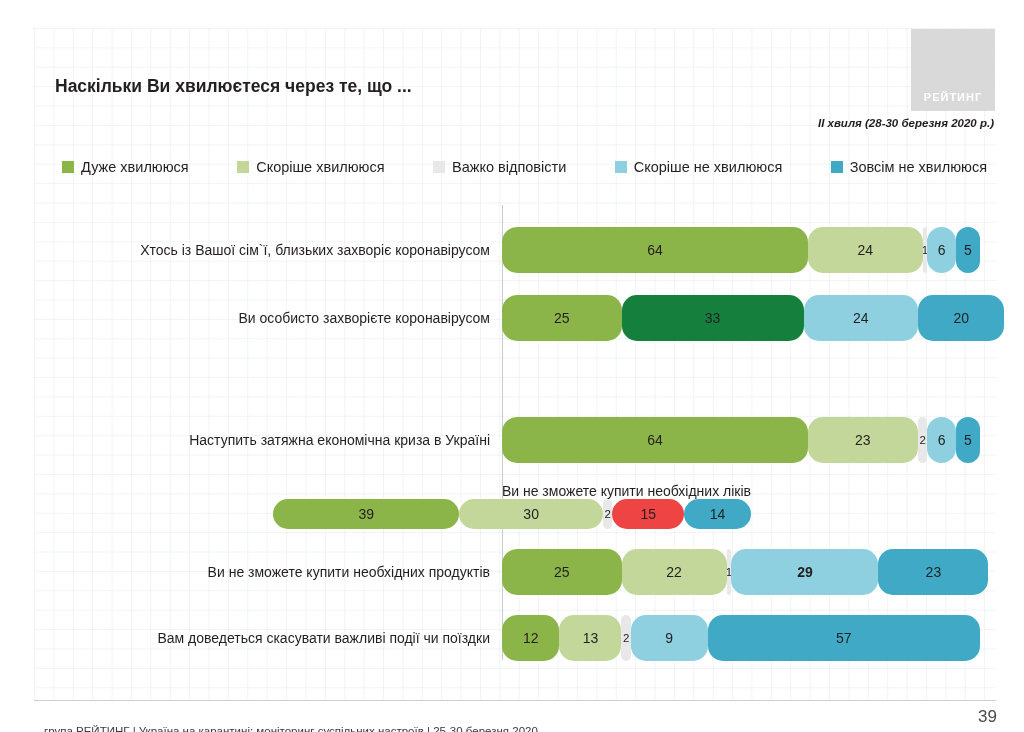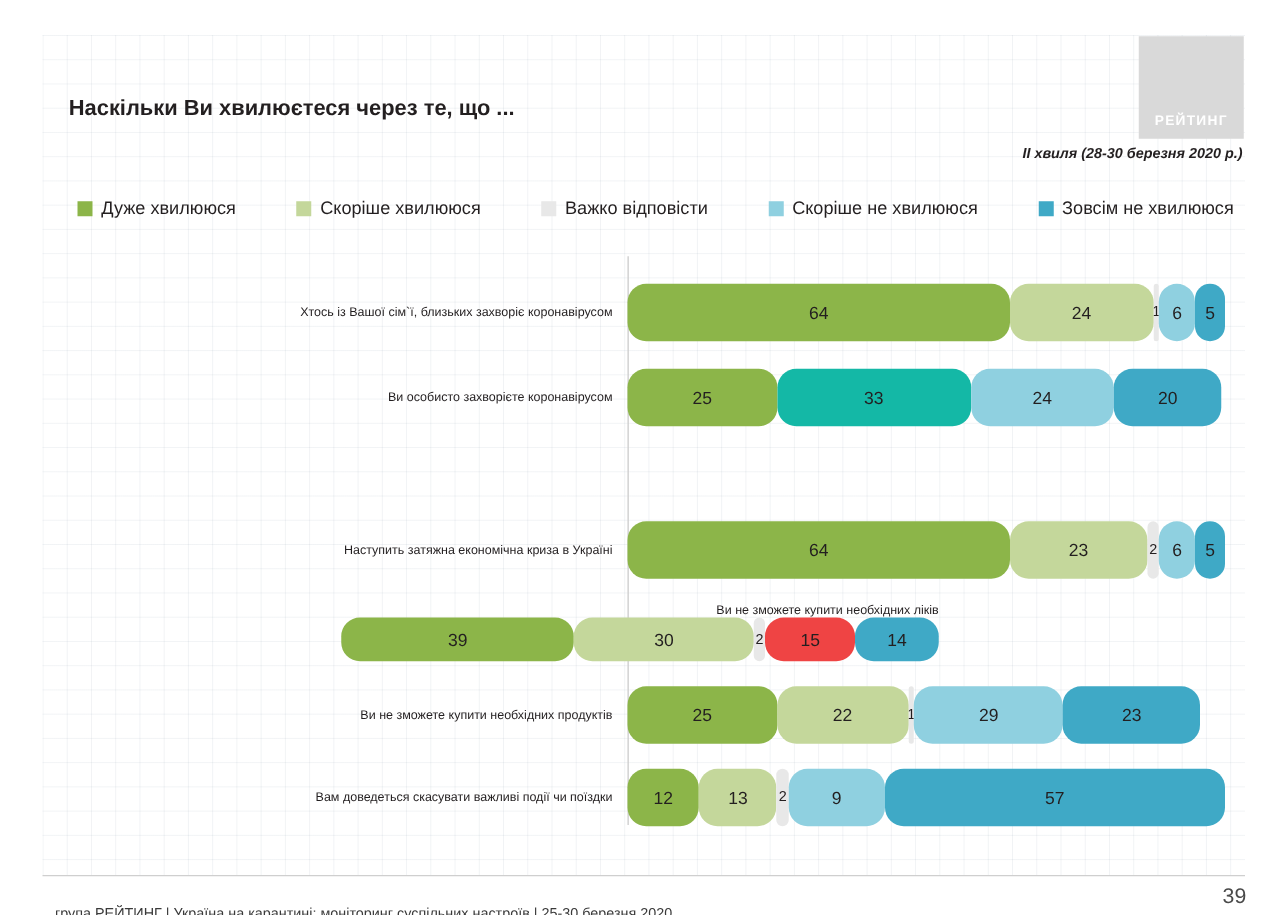--- a/index.html
+++ b/index.html
@@ -112,21 +112,21 @@
     left: 0;
     width: 1024px;
     height: 46px;
     display: flex;
     align-items: center;
   }
   .row-label {
     width: 490px;
     text-align: right;
     padding-right: 12px;
-    font-size: 10px;
+    font-size: 14px;
     color: #231f20;
     white-space: nowrap;
   }
   .bar-wrap {
     position: relative;
     height: 46px;
     display: flex;
     align-items: stretch;
   }
   .seg {
@@ -212,21 +212,21 @@
           <div class="seg" style="width: 114.72px; background: rgb(196, 215, 155);">24</div>
           <div class="seg small" style="width: 4.78px; background: rgb(232, 232, 232);">1</div>
           <div class="seg" style="width: 28.68px; background: rgb(143, 208, 224);">6</div>
           <div class="seg" style="width: 23.9px; background: rgb(63, 169, 198);">5</div>
         </div>
       </div>
       <div class="row" style="top: 90px;">
         <div class="row-label">Ви особисто захворієте коронавірусом</div>
         <div class="bar-wrap">
           <div class="seg" style="width: 119.5px; background: rgb(140, 181, 73);">25</div>
-          <div class="seg" style="width: 155px; background: #14b8a6;">33</div>
+          <div class="seg" style="width: 182px; background: #15803d;">33</div>
           <div class="seg small" style="width: 0px; background: rgb(232, 232, 232);"></div>
           <div class="seg" style="width: 114.72px; background: rgb(143, 208, 224);">24</div>
           <div class="seg" style="width: 86.04px; background: rgb(63, 169, 198);">20</div>
         </div>
       </div>
       <div class="row" style="top: 212px;">
         <div class="row-label">Наступить затяжна економічна криза в Україні</div>
         <div class="bar-wrap">
           <div class="seg" style="width: 305.92px; background: rgb(140, 181, 73);">64</div>
           <div class="seg" style="width: 109.94px; background: rgb(196, 215, 155);">23</div>
@@ -244,21 +244,21 @@
           <div class="seg" style="width: 71.7px; background: #ef4444;">15</div>
           <div class="seg" style="width: 66.92px; background: rgb(63, 169, 198);">14</div>
         </div>
       </div>
       <div class="row" style="top: 344px;">
         <div class="row-label">Ви не зможете купити необхідних продуктів</div>
         <div class="bar-wrap">
           <div class="seg" style="width: 119.5px; background: rgb(140, 181, 73);">25</div>
           <div class="seg" style="width: 105.16px; background: rgb(196, 215, 155);">22</div>
           <div class="seg small" style="width: 4.78px; background: rgb(232, 232, 232);">1</div>
-          <div class="seg" style="width: 119px; background: rgb(143, 208, 224);">29</div>
+          <div class="seg" style="width: 147px; background: rgb(143, 208, 224); font-weight: bold;">29</div>
           <div class="seg" style="width: 109.94px; background: rgb(63, 169, 198);">23</div>
         </div>
       </div>
       <div class="row" style="top: 410px;">
         <div class="row-label">Вам доведеться скасувати важливі події чи поїздки</div>
         <div class="bar-wrap">
           <div class="seg" style="width: 57.36px; background: rgb(140, 181, 73);">12</div>
           <div class="seg" style="width: 62.14px; background: rgb(196, 215, 155);">13</div>
           <div class="seg small" style="width: 9.56px; background: rgb(232, 232, 232);">2</div>
           <div class="seg" style="width: 76.48px; background: rgb(143, 208, 224);">9</div>

